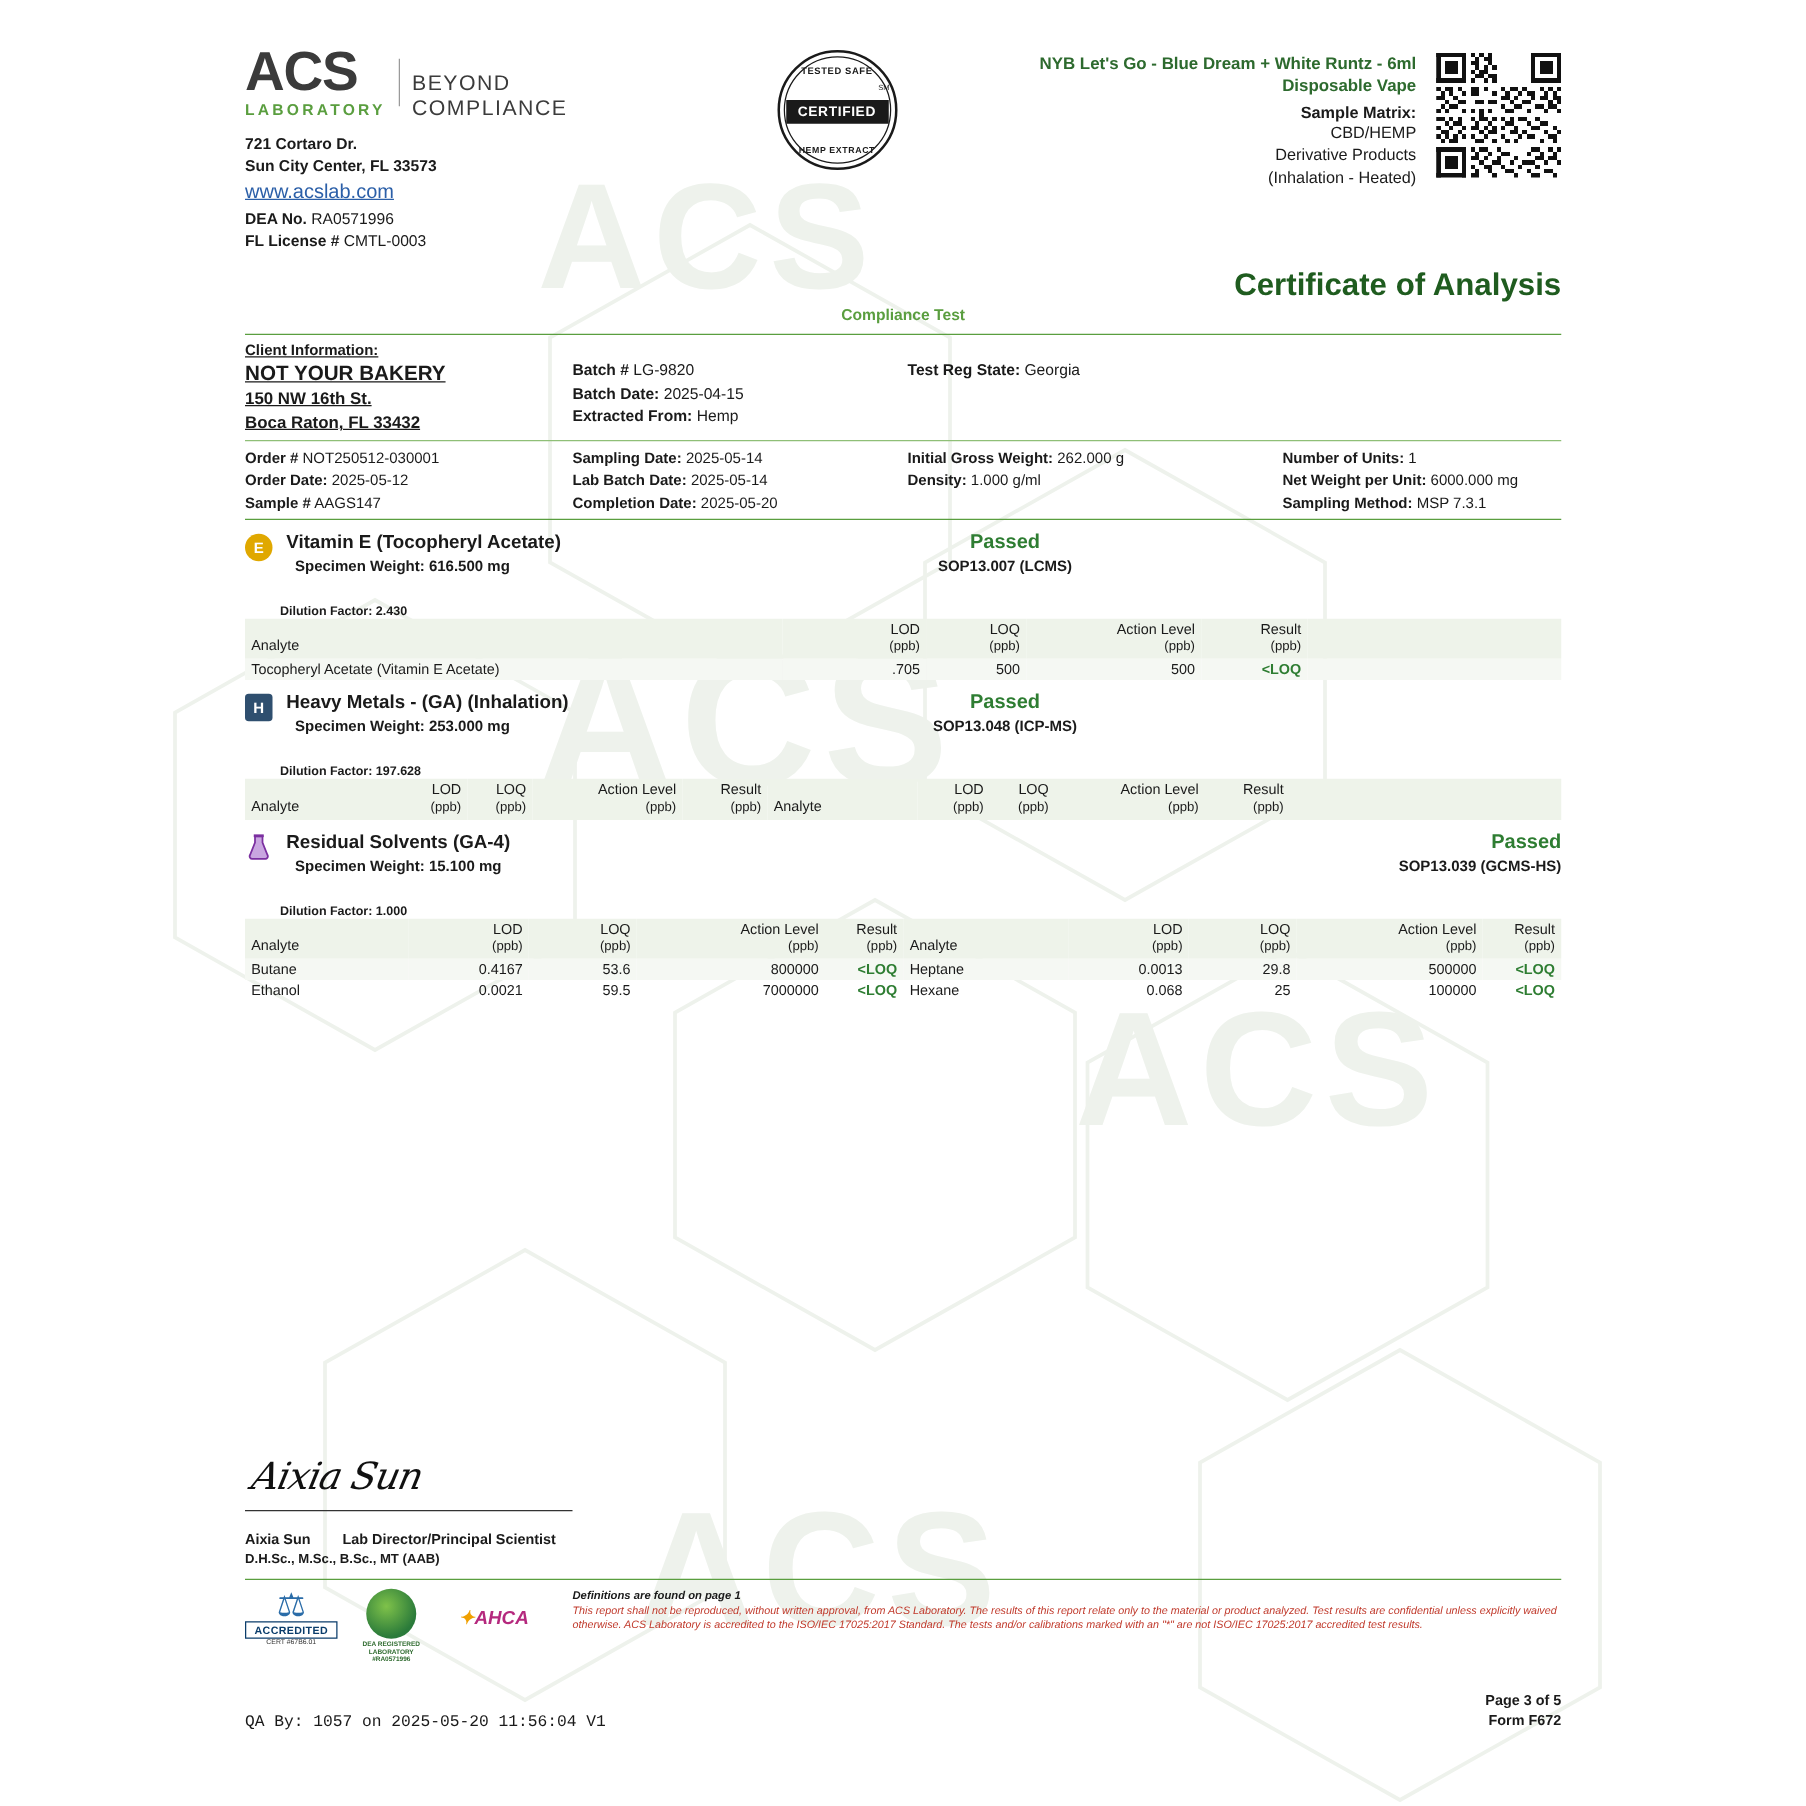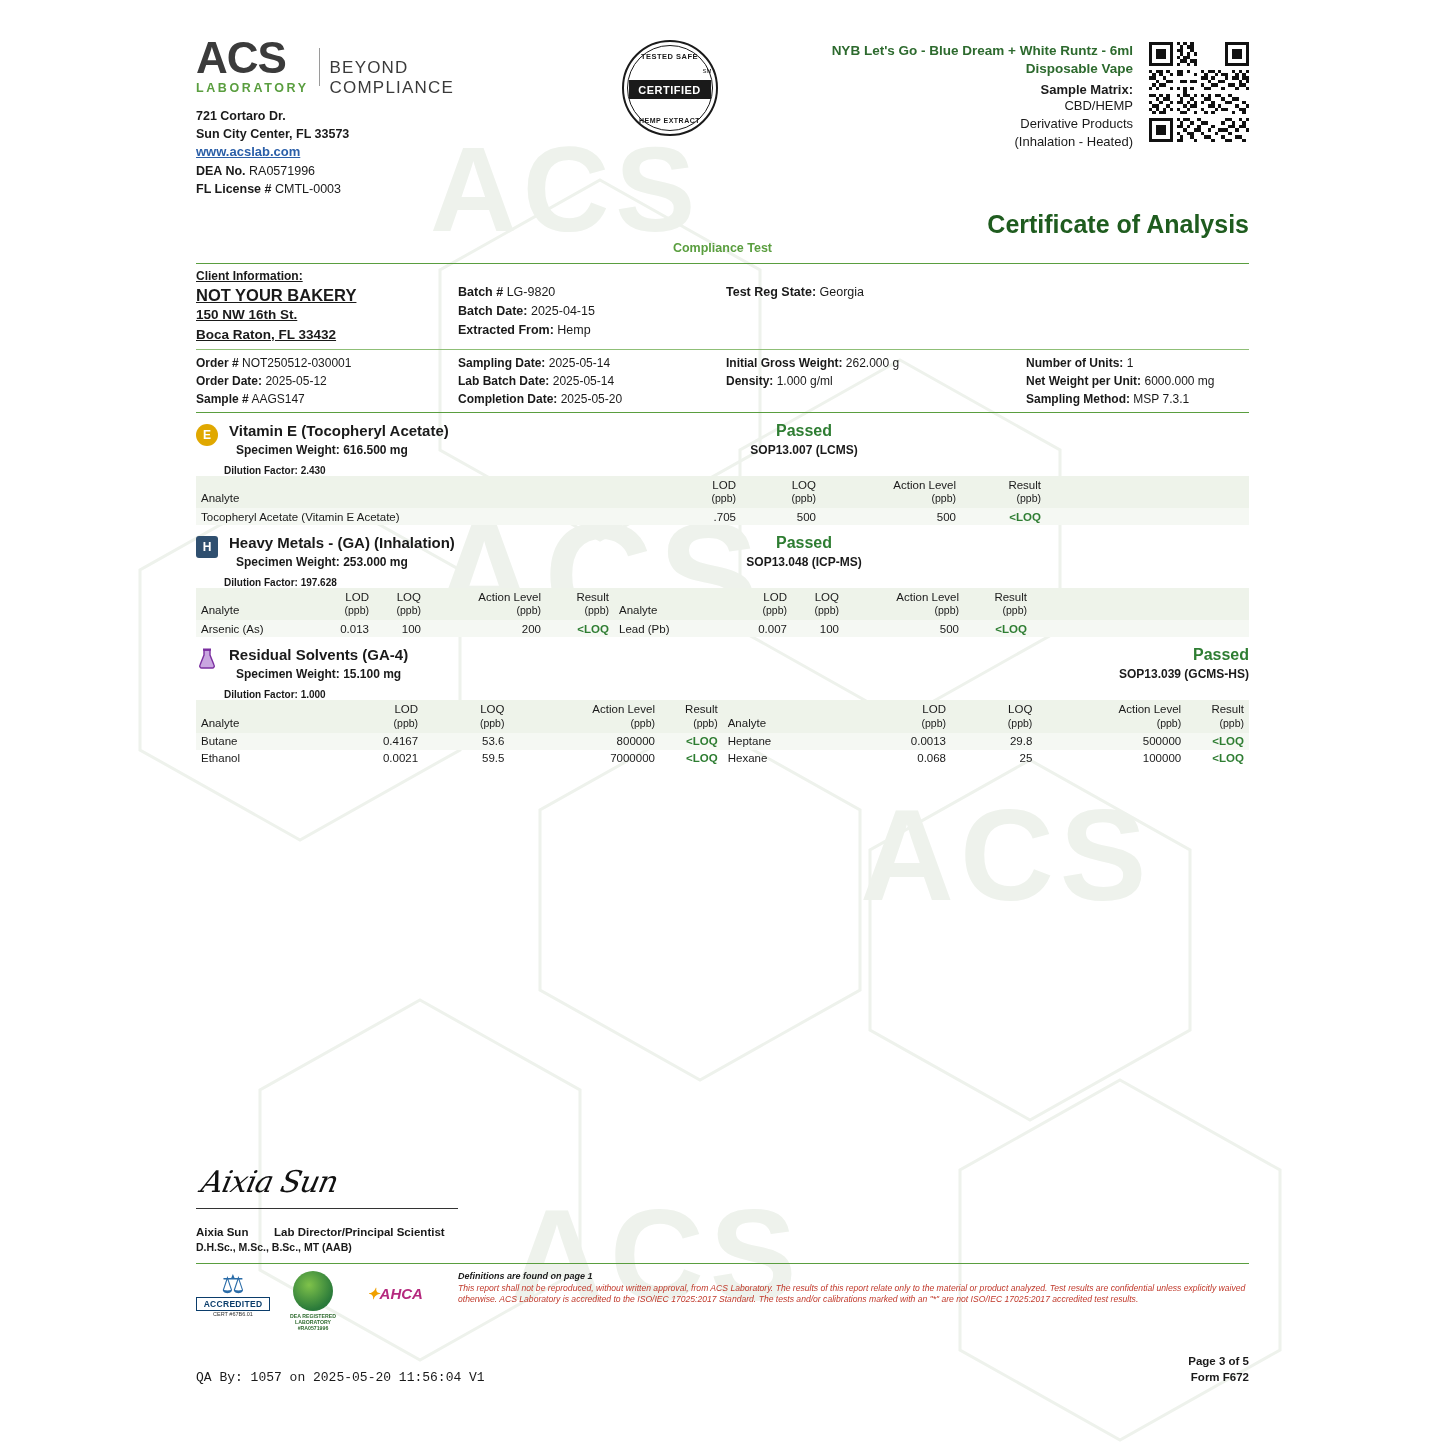--- a/index.html
+++ b/index.html
@@ -33,21 +33,21 @@
   .acs-logo-row { display:flex; align-items:baseline; }
   .acs-word {
     font-size:44px; font-weight:bold; letter-spacing:-1px; color:#3b3b3b; line-height:1;
   }
   .acs-bar { width:1px; background:#9a9a9a; height:38px; margin:0 10px; align-self:center;}
   .acs-right { line-height:1.15; }
   .acs-beyond { font-size:17px; letter-spacing:1.2px; color:#3b3b3b; }
   .acs-compliance { font-size:17px; letter-spacing:1.2px; color:#3b3b3b; }
   .acs-lab { font-size:12.5px; letter-spacing:2.6px; color:#5a9e3f; font-weight:bold; margin-top:1px;}
   .addr { margin-top:10px; font-size:12.5px; font-weight:bold; line-height:1.45; }
-  .addr .url { color:#2b5fa8; font-weight:bold; font-size:13px; text-decoration:underline;}
+  .addr .url { color:#2b5fa8; font-weight:normal; font-size:16px; text-decoration:underline;}
   .addr .lbl { font-weight:bold; }
   .addr .val { font-weight:normal; }
 
   .hdr-mid { flex:1; display:flex; justify-content:center; padding-top:4px;}
   .seal { width:96px; height:96px; position:relative; }
   .seal .ring { position:absolute; inset:0; border:2px solid #1a1a1a; border-radius:50%; }
   .seal .inner { position:absolute; inset:5px; border:1px solid #1a1a1a; border-radius:50%; }
   .seal .band {
     position:absolute; left:7px; right:7px; top:40px; height:19px;
     background:#1a1a1a; color:#fff; font-size:11px; font-weight:bold;
@@ -107,21 +107,21 @@
   .badge.sq { border-radius:3px; }
   .badge.flask { background:transparent; color:#7b2fa0; font-size:20px; }
   .test-titles { flex:0 0 430px; }
   .test-name { font-weight:bold; font-size:15px; }
   .spec-w { font-weight:bold; font-size:12px; margin-top:2px; margin-left:40px;}
   .test-status { flex:1; text-align:center; }
   .status-pass { color:#2e7d32; font-weight:bold; font-size:16px; }
   .sop { font-weight:bold; font-size:12px; margin-top:3px; }
   .test-status.right { text-align:right; }
 
-  .dil { font-size:10px; font-weight:bold; margin-top:8px;padding-left:28px; }
+  .dil { font-size:10px; font-weight:bold; margin-top:24px;padding-left:28px; }
 
   table.an { width:100%; border-collapse:collapse; font-size:11.5px; }
   table.an th {
     background:#eef3ea; font-weight:normal; padding:3px 5px; text-align:right;
     line-height:1.15; vertical-align:bottom; border:none;
   }
   table.an th.l { text-align:left; }
   table.an td { padding:2.5px 5px; text-align:right; border:none; }
   table.an td.l { text-align:left; }
   table.an tr.alt td { background:#f5f8f3; }
@@ -580,33 +580,20 @@
             <th style="width:110px;">
               <span>Action Level</span><br>
               <span class="hdr-sub">(ppb)</span></th>
             <th style="width:58px;">
               <span>Result</span><br>
               <span class="hdr-sub">(ppb)</span></th>
             <th></th>
           </tr>
         </thead>
         <tbody>
-          <tr class="alt">
-            <td class="l">Arsenic (As)</td>
-            <td>0.013</td>
-            <td>100</td>
-            <td>200</td>
-            <td class="loq">&lt;LOQ</td>
-            <td class="l">Lead (Pb)</td>
-            <td>0.007</td>
-            <td>100</td>
-            <td>500</td>
-            <td class="loq">&lt;LOQ</td>
-            <td></td>
-          </tr>
         </tbody>
       </table>
     </div>
 
     <div class="test">
       <div class="test-head">
         <div class="badge flask">
           <svg width="20" height="22" viewBox="0 0 20 22">
             <path d="M7 2 h6 v5 l4 10 a2 2 0 0 1 -2 3 H5 a2 2 0 0 1 -2 -3 l4 -10 Z" fill="#c9a6e0" stroke="#7b2fa0" stroke-width="1.4"></path>
             <rect x="6" y="0.5" width="8" height="2.2" fill="#7b2fa0"></rect>

